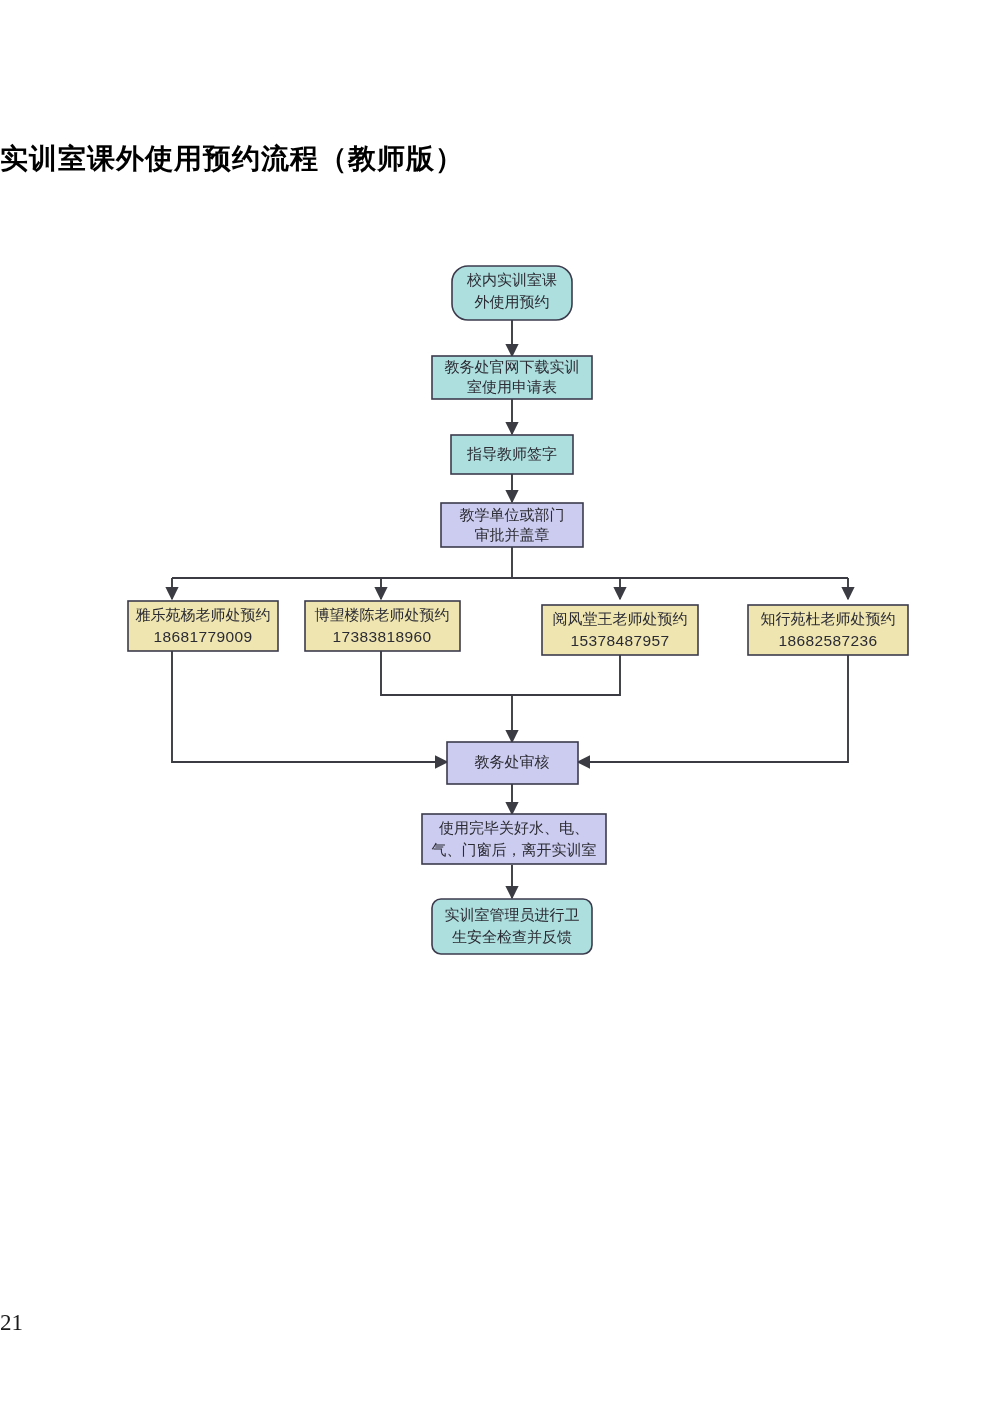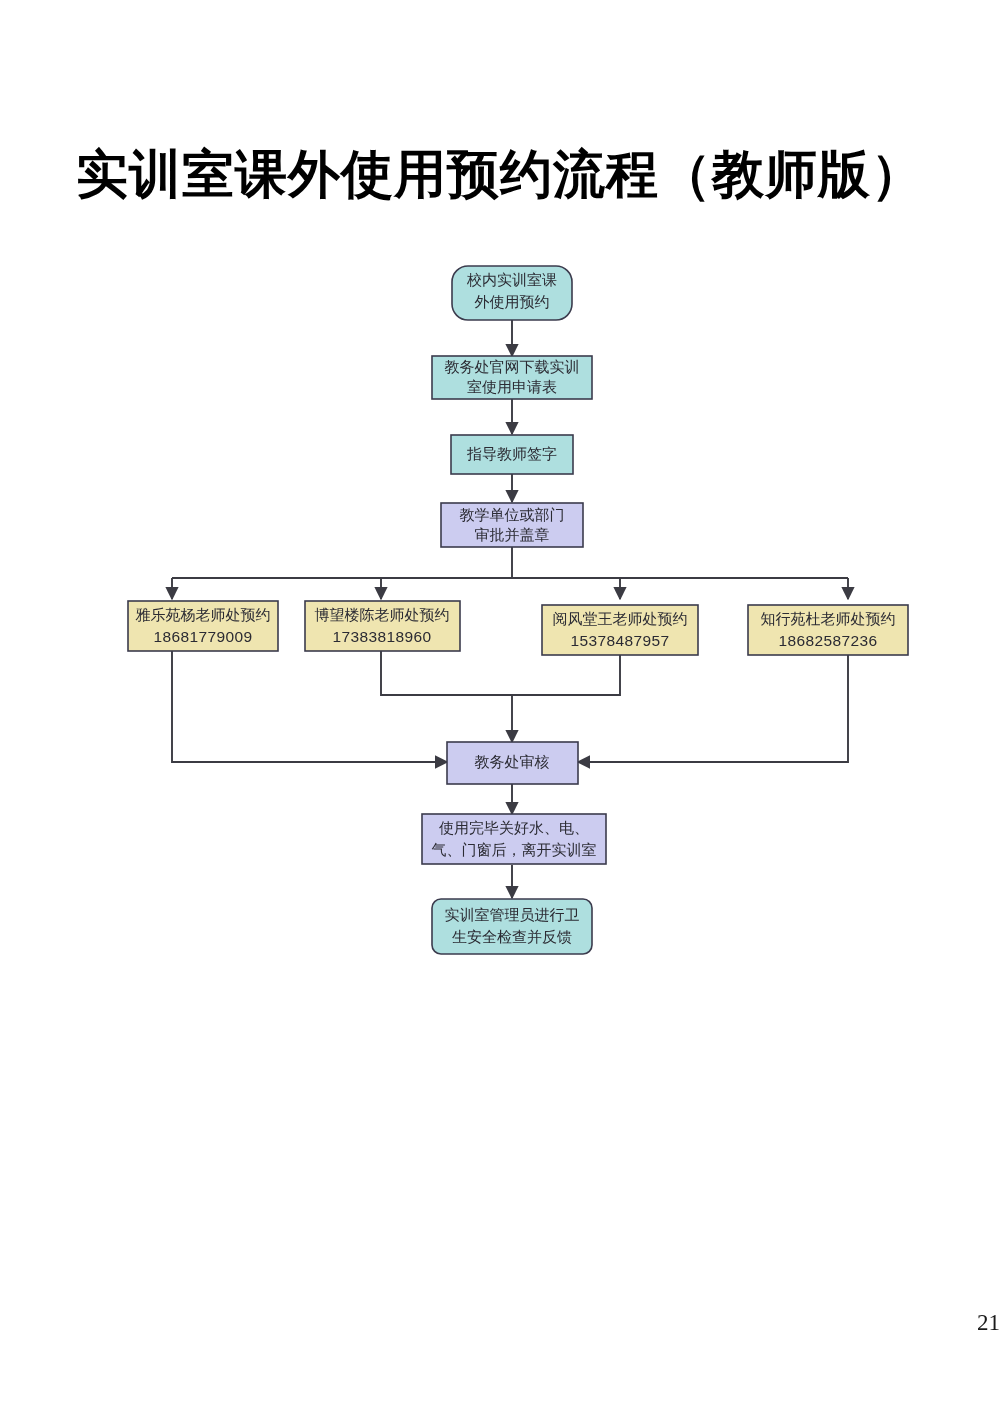--- a/index.html
+++ b/index.html
@@ -17,41 +17,40 @@
   #page {
     position: absolute;
     inset: 0;
     background: #ffffff;
   }
   #doc-title {
     position: absolute;
     top: 140px;
     left: 0;
     width: 1000px;
-    text-align: center;
     font-family: "Liberation Serif", "DejaVu Serif", serif;
-    font-size: 52px;
+    font-size: 28px;
     font-weight: bold;
     letter-spacing: 1px;
     color: #000000;
     white-space: nowrap;
   }
   #flowchart {
     position: absolute;
     top: 0;
     left: 0;
     width: 1000px;
     height: 1000px;
   }
   #page-number {
     position: absolute;
     top: 1310px;
     left: 0;
     width: 1000px;
-    text-align: right;
+    text-align: left;
     font-family: "Liberation Serif", "DejaVu Serif", serif;
     font-size: 23px;
     color: #1a1a1a;
   }
   .node-rect {
     stroke: #3b3b4d;
     stroke-width: 1.6;
   }
   .node-label {
     font-family: "Liberation Sans", "DejaVu Sans", sans-serif;

